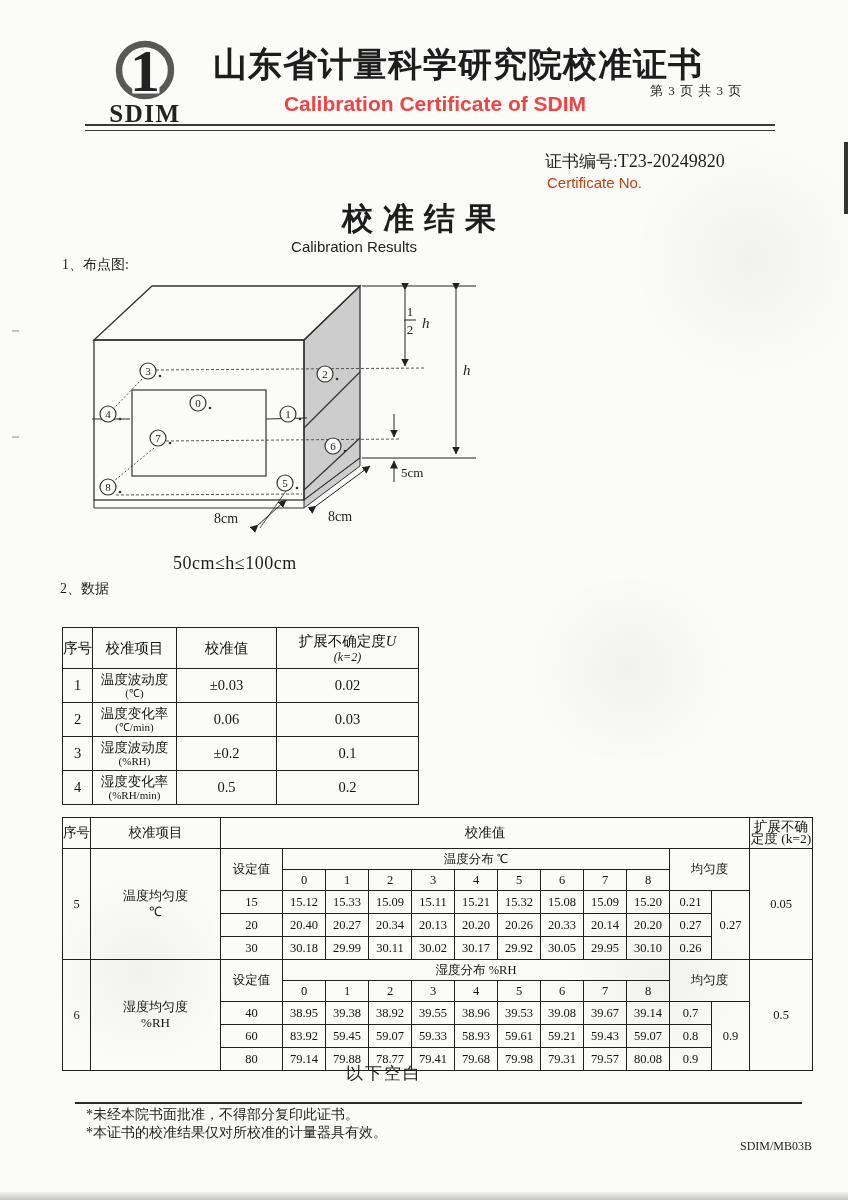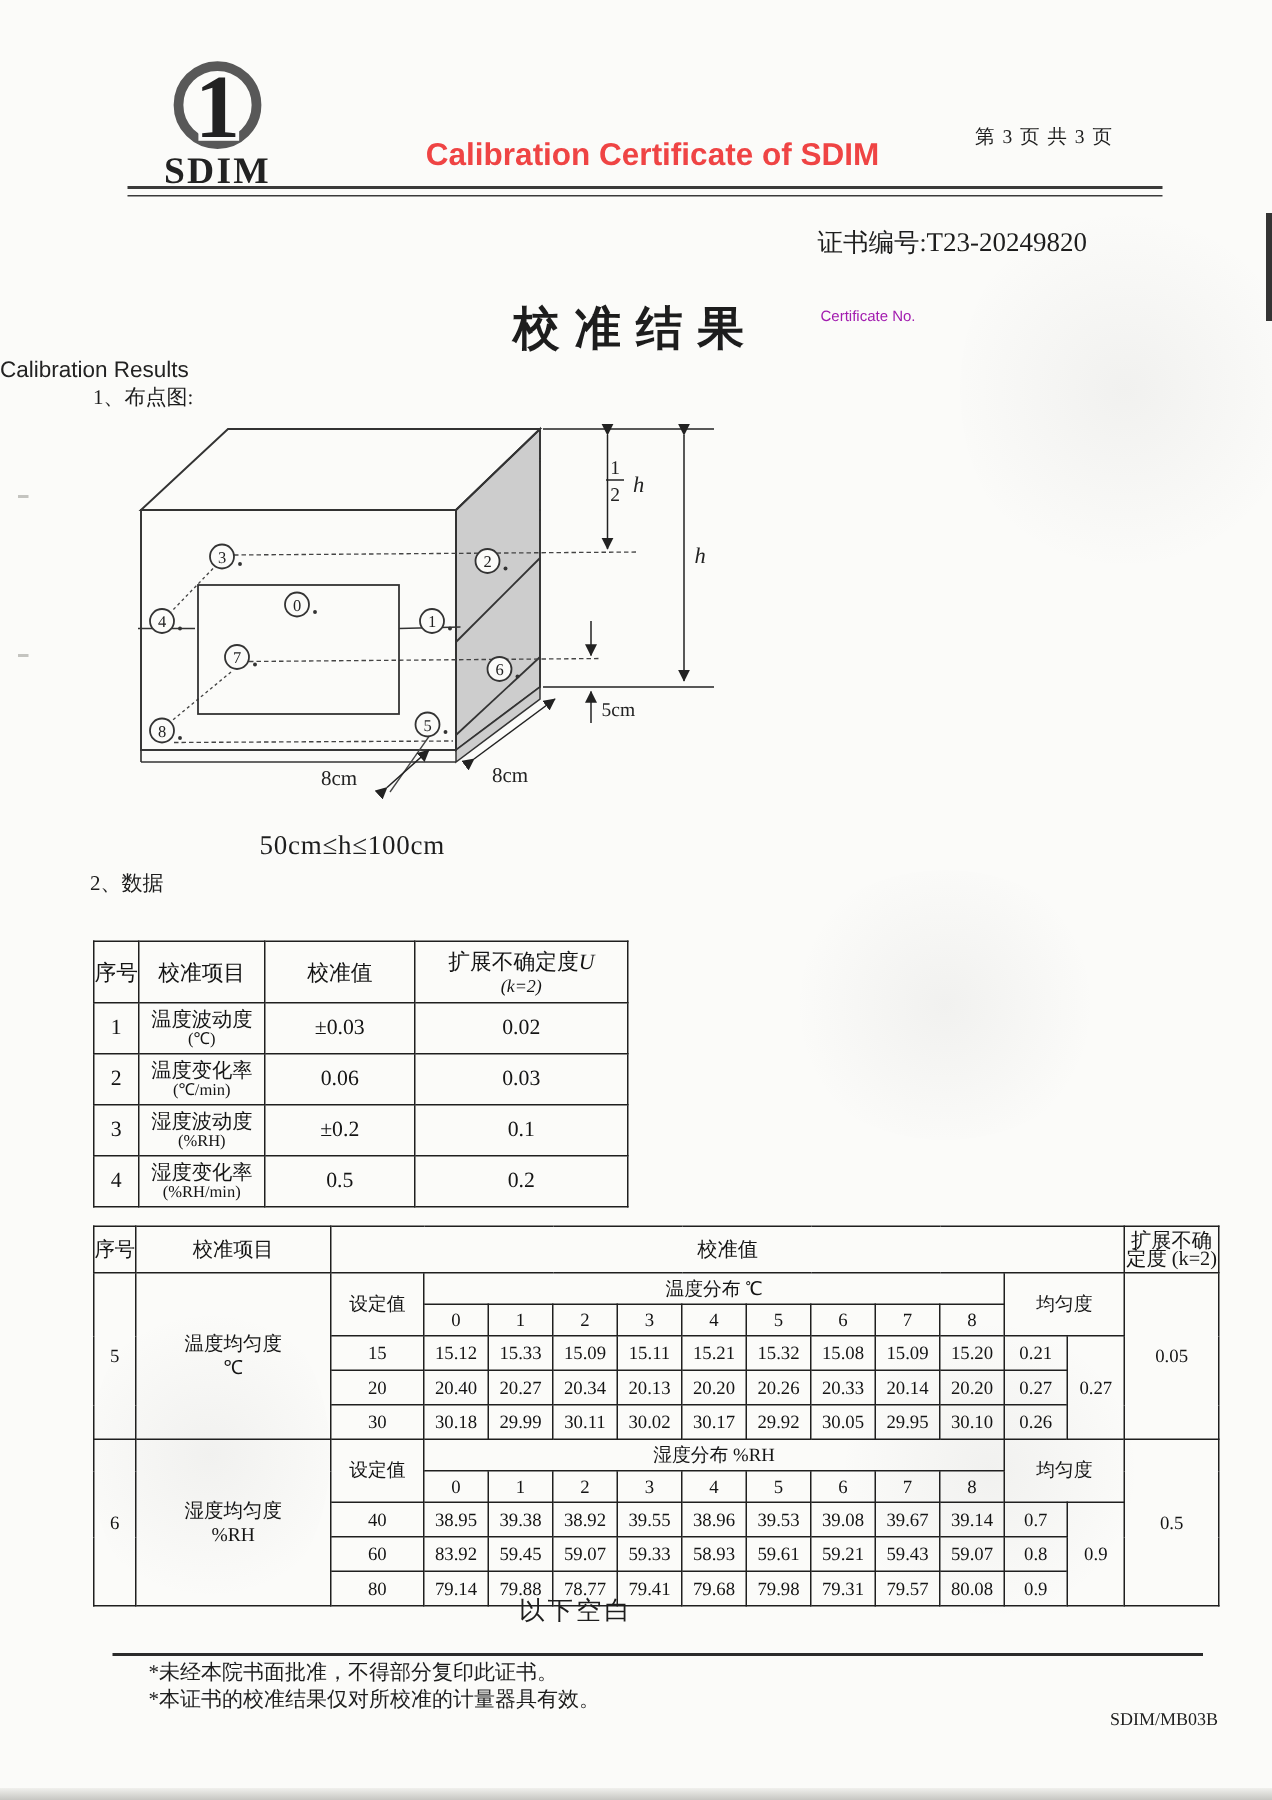--- a/index.html
+++ b/index.html
@@ -16,24 +16,24 @@
   
   .logo{left:88px;top:34px;width:120px;height:94px;}
   .title-cn{left:213px;top:42px;font-size:34px;font-weight:bold;letter-spacing:1px;white-space:nowrap;}
   .pageinfo{left:650px;top:82px;font-size:13px;letter-spacing:1px;white-space:nowrap;}
   .title-en{left:215px;top:92px;width:440px;text-align:center;font-family:"Liberation Sans",sans-serif;
             font-weight:bold;font-size:21px;color:#ef4444;white-space:nowrap;}
   .rule-double{left:85px;top:124px;width:690px;height:4px;
             border-top:2px solid #3a3a3a;border-bottom:1px solid #3a3a3a;}
   .certno{left:545px;top:150px;font-size:17px;white-space:nowrap;}
   .certno-num{font-size:18px;}
-  .certno-en{left:547px;top:174px;font-family:"Liberation Sans",sans-serif;font-size:10px;color:#a21caf;margin-top:32px;}
+  .certno-en{left:547px;top:174px;font-family:"Liberation Sans",sans-serif;font-size:15px;color:#c2410c;}
   .results-title{left:0;top:198px;width:848px;text-align:center;font-size:31px;font-weight:bold;
             letter-spacing:10px;}
-  .results-sub{left:0;top:238px;width:708px;font-family:"Liberation Sans",sans-serif;
+  .results-sub{left:0;top:238px;width:708px;text-align:center;font-family:"Liberation Sans",sans-serif;
             font-size:15px;color:#222;}
   .sec-head{font-size:14px;white-space:nowrap;}
   .sec1{left:62px;top:256px;}
   .sec2{left:60px;top:580px;}
   .diagram{left:64px;top:278px;}
   .hrange{left:173px;top:553px;font-size:18px;letter-spacing:.5px;}
   
   table{border-collapse:collapse;position:absolute;table-layout:fixed;}
   td{border:1.4px solid #1f1f1f;text-align:center;vertical-align:middle;padding:0;
      font-family:"Liberation Serif",serif;color:#141414;}
@@ -46,21 +46,21 @@
   .t1 .usub{font-size:12px;font-style:italic;display:block;line-height:13px;}
   .t2{left:62px;top:817px;width:750px;}
   .t2 td{font-size:12.5px;}
   .t2 .hrow td{height:30px;font-size:13.5px;}
   .t2 .hu{font-size:11.5px;line-height:12px;}
   .t2 .subrow td{height:20px;font-size:12.5px;}
   .t2 .drow td{height:22px;}
   .t2 .item-main{font-size:13px;line-height:16px;display:block;}
   .blank-note{left:0;top:1062px;width:768px;text-align:center;font-size:17px;letter-spacing:2px;}
   .foot-rule{left:75px;top:1102px;width:727px;border-top:2px solid #2b2b2b;height:0;}
-  .note{left:99px;font-size:14px;white-space:nowrap;}
+  .note{left:86px;font-size:14px;white-space:nowrap;}
   .note1{top:1106px;}
   .note2{top:1124px;}
   .form-no{left:740px;top:1139px;font-size:12px;}
   svg text{font-family:"Liberation Serif",serif;fill:#222;}
   .ital{font-style:italic;}
 </style>
 </head>
 <body>
 
 <div class="page">
@@ -72,20 +72,21 @@
   <div class="tick" style="left:12px;top:330px;"></div>
   <div class="tick" style="left:12px;top:436px;"></div>
   <div class="edge-right"></div>
   <div class="edge-bottom"></div>
 
   <svg class="abs logo" viewBox="0 0 120 94">
     <circle cx="57" cy="36" r="26" fill="none" stroke="#585858" stroke-width="6.5"></circle>
     <text x="57" y="57" text-anchor="middle" font-size="60" font-weight="bold" style="paint-order:stroke;stroke:#fbfbf9;stroke-width:5px;" fill="#585858">1</text>
     <text x="57" y="88" text-anchor="middle" font-size="25" font-weight="bold" letter-spacing="1.5" font-family="Liberation Sans, sans-serif" fill="#474747">SDIM</text>
   </svg>
+  <div class="abs title-cn">山东省计量科学研究院校准证书</div>
   <div class="abs pageinfo">第 3 页 共 3 页</div>
   <div class="abs title-en">Calibration Certificate of SDIM</div>
   <div class="abs rule-double"></div>
 
   <div class="abs certno">
     <span>证书编号:</span><span class="certno-num">T23-20249820</span>
   </div>
   <div class="abs certno-en">Certificate No.</div>
 
   <div class="abs results-title">校准结果</div>

